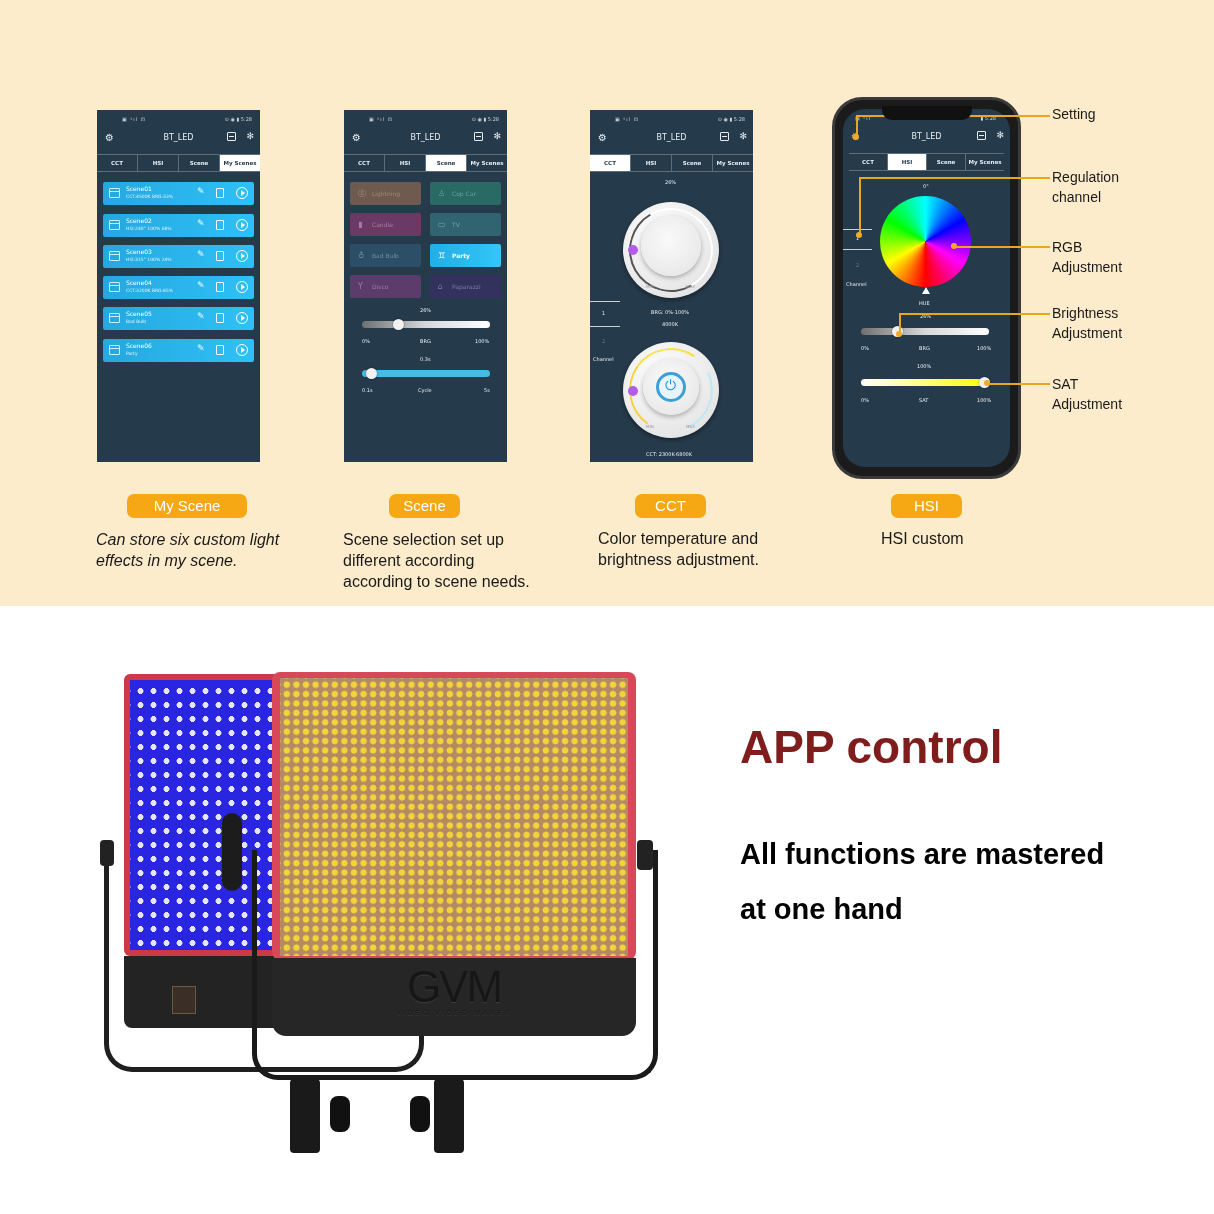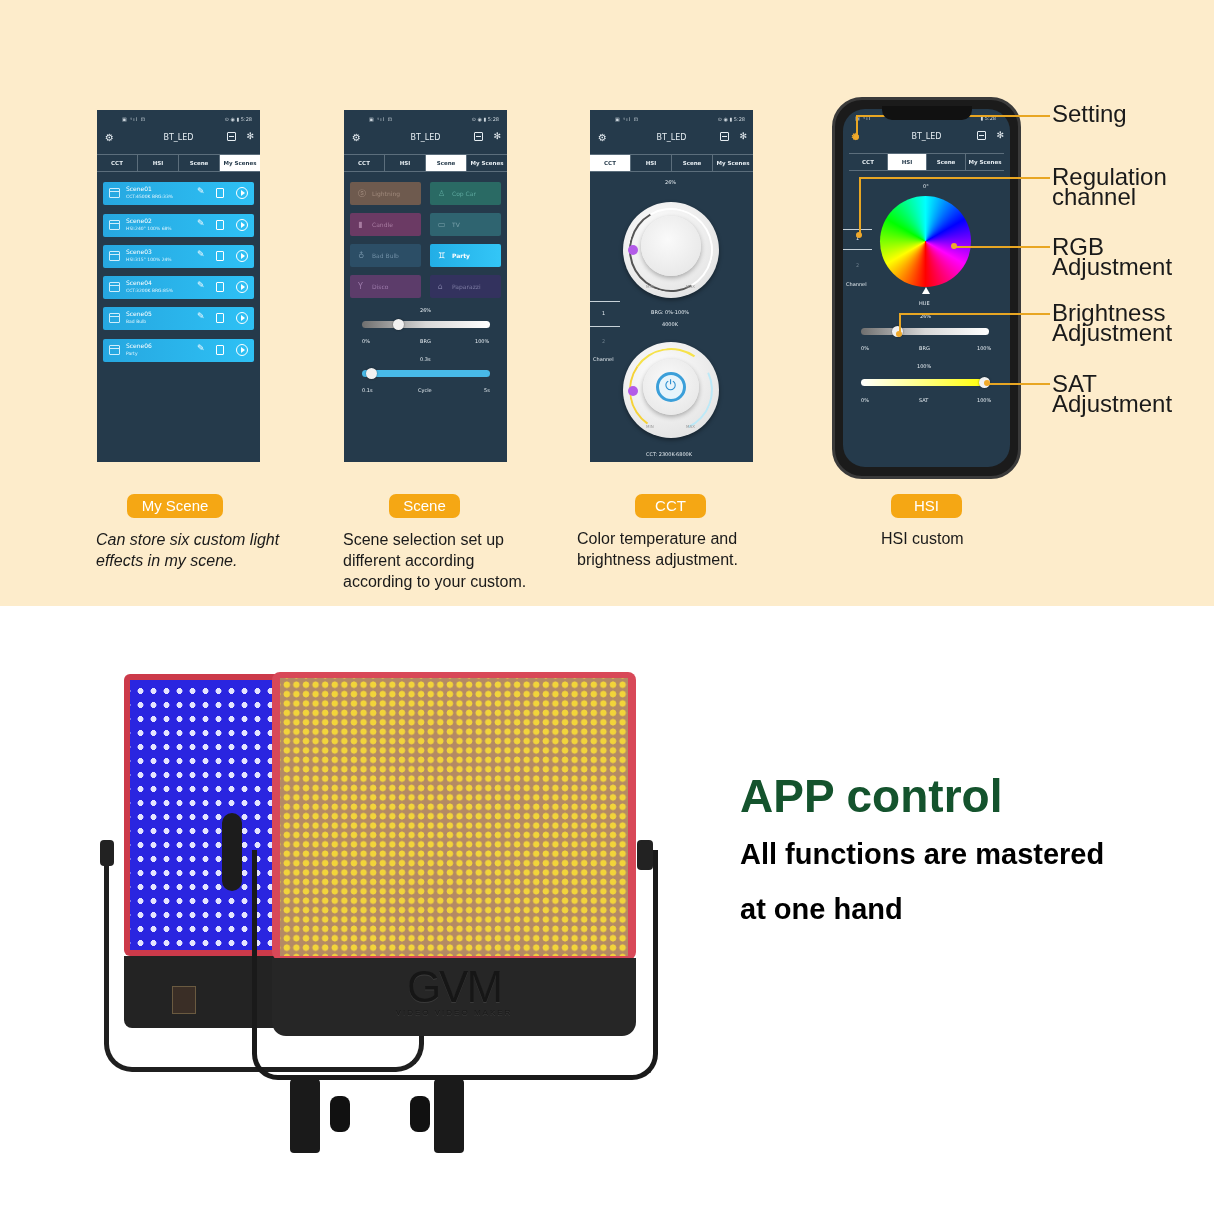--- a/index.html
+++ b/index.html
@@ -56,26 +56,26 @@
   .dial-inner { position: absolute; border-radius: 50%; background: radial-gradient(circle at 45% 40%, #fafafa, #e3e3e3); box-shadow: 0 2px 5px rgba(0,0,0,.3); }
 
   
   .iphone { position: absolute; left: 832px; top: 97px; width: 189px; height: 382px; background: #1b1b1b; border-radius: 30px; border: 3px solid #3a3a3a; }
   .iphone .notch { position: absolute; left: 47px; top: 6px; width: 90px; height: 14px; background: #111; border-radius: 0 0 10px 10px; z-index: 5; }
 
   
   .callout-line { position: absolute; background: #e8a623; height: 1.5px; }
   .callout-vline { position: absolute; background: #e8a623; width: 1.5px; }
   .callout-dot { position: absolute; width: 6px; height: 6px; border-radius: 50%; background: #f0a92b; }
-  .callout-text { position: absolute; font-size: 24px; line-height: 20px; color: #1a1a1a; }
+  .callout-text { position: absolute; font-size: 14px; line-height: 20px; color: #1a1a1a; }
 
   .badge { position: absolute; height: 24px; border-radius: 7px; background: #f5a714; color: #fff; font-size: 15px; line-height: 24px; text-align: center; }
   .desc { position: absolute; font-size: 16px; line-height: 21px; color: #1a1a1a; }
 
-  .headline { position: absolute; left: 740px; top: 769px; font-size: 46px; font-weight: bold; color: #14532d; }
+  .headline { position: absolute; left: 740px; top: 720px; font-size: 46px; font-weight: bold; color: #7f1d1d; }
   .subline { position: absolute; left: 740px; font-size: 29px; font-weight: bold; color: #000; }
 </style>
 </head>
 <body>
 
 <div class="top-band"></div>
 <div class="bottom-band"></div>
 
 <div class="screen" style="left:97px; top:110px;">
   <div class="statusbar">
@@ -311,33 +311,33 @@
 
 <div class="callout-line" style="left:988px; top:383px; width:62px;"></div>
 <div class="callout-dot" style="left:984px; top:380px;"></div>
 
 <div class="callout-text" style="left:1052px; top:104px;"><span>Setting</span></div>
 <div class="callout-text" style="left:1052px; top:167px;"><span>Regulation</span><br><span>channel</span></div>
 <div class="callout-text" style="left:1052px; top:237px;"><span>RGB</span><br><span>Adjustment</span></div>
 <div class="callout-text" style="left:1052px; top:303px;"><span>Brightness</span><br><span>Adjustment</span></div>
 <div class="callout-text" style="left:1052px; top:374px;"><span>SAT</span><br><span>Adjustment</span></div>
 
-<div class="badge" style="left:127px; top:494px; width:96px;">My Scene</div>
+<div class="badge" style="left:127px; top:494px; width:120px;">My Scene</div>
 <div class="desc" style="left:96px; top:529px;font-style:italic;">
   <div>Can store six custom light</div>
     <div>effects in my scene.</div>
 </div>
 <div class="badge" style="left:389px; top:494px; width:71px;">Scene</div>
 <div class="desc" style="left:343px; top:529px;">
   <div>Scene selection set up</div>
     <div>different according</div>
-    <div>according to your custom.</div>
+    <div>according to scene needs.</div>
 </div>
 <div class="badge" style="left:635px; top:494px; width:71px;">CCT</div>
-<div class="desc" style="left:577px; top:528px;">
+<div class="desc" style="left:598px; top:528px;">
   <div>Color temperature and</div>
     <div>brightness adjustment.</div>
 </div>
 <div class="badge" style="left:891px; top:494px; width:71px;">HSI</div>
 <div class="desc" style="left:881px; top:528px;">
   <div>HSI custom</div>
 </div>
 
 <div style="position:absolute; left:100px; top:668px; width:570px; height:495px;">
 

